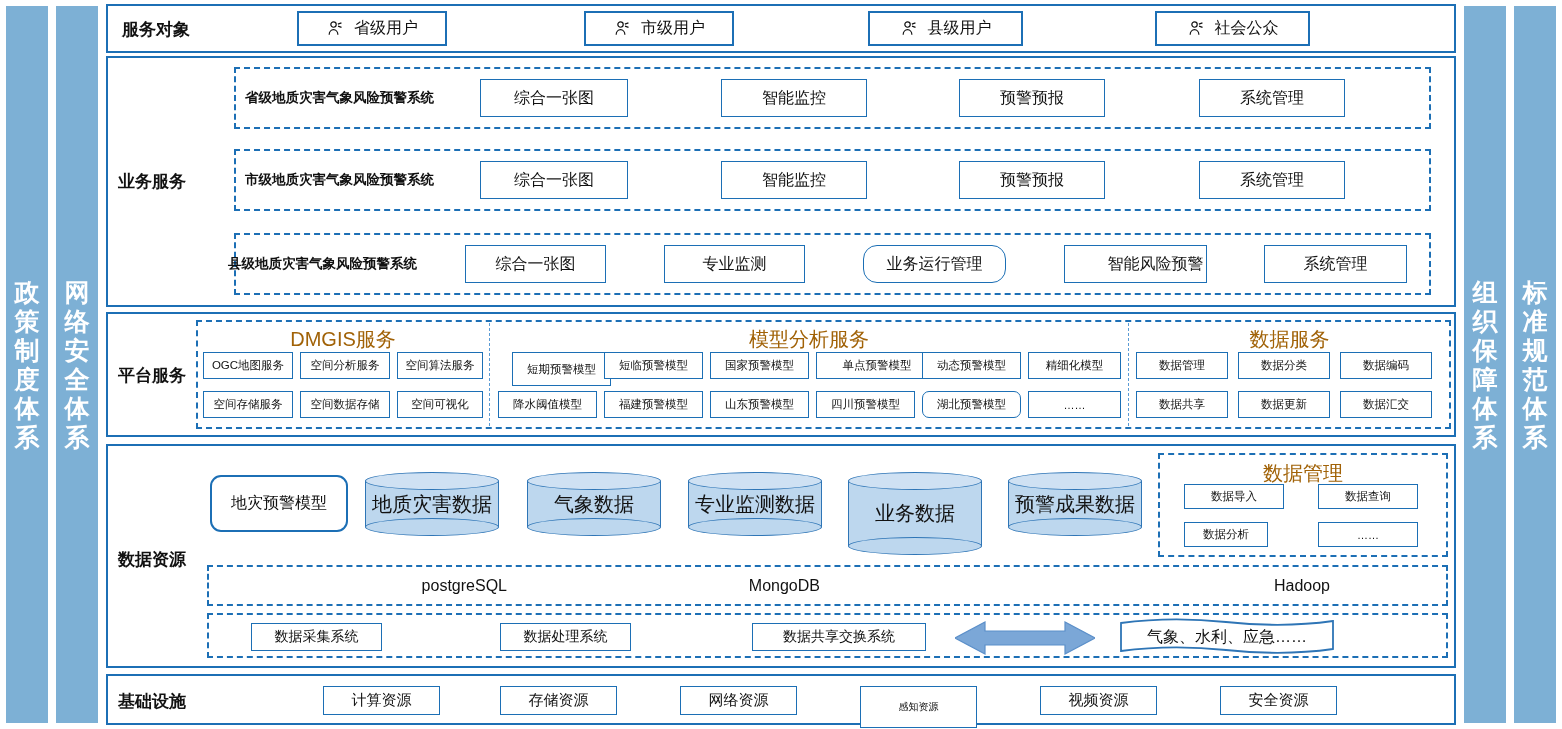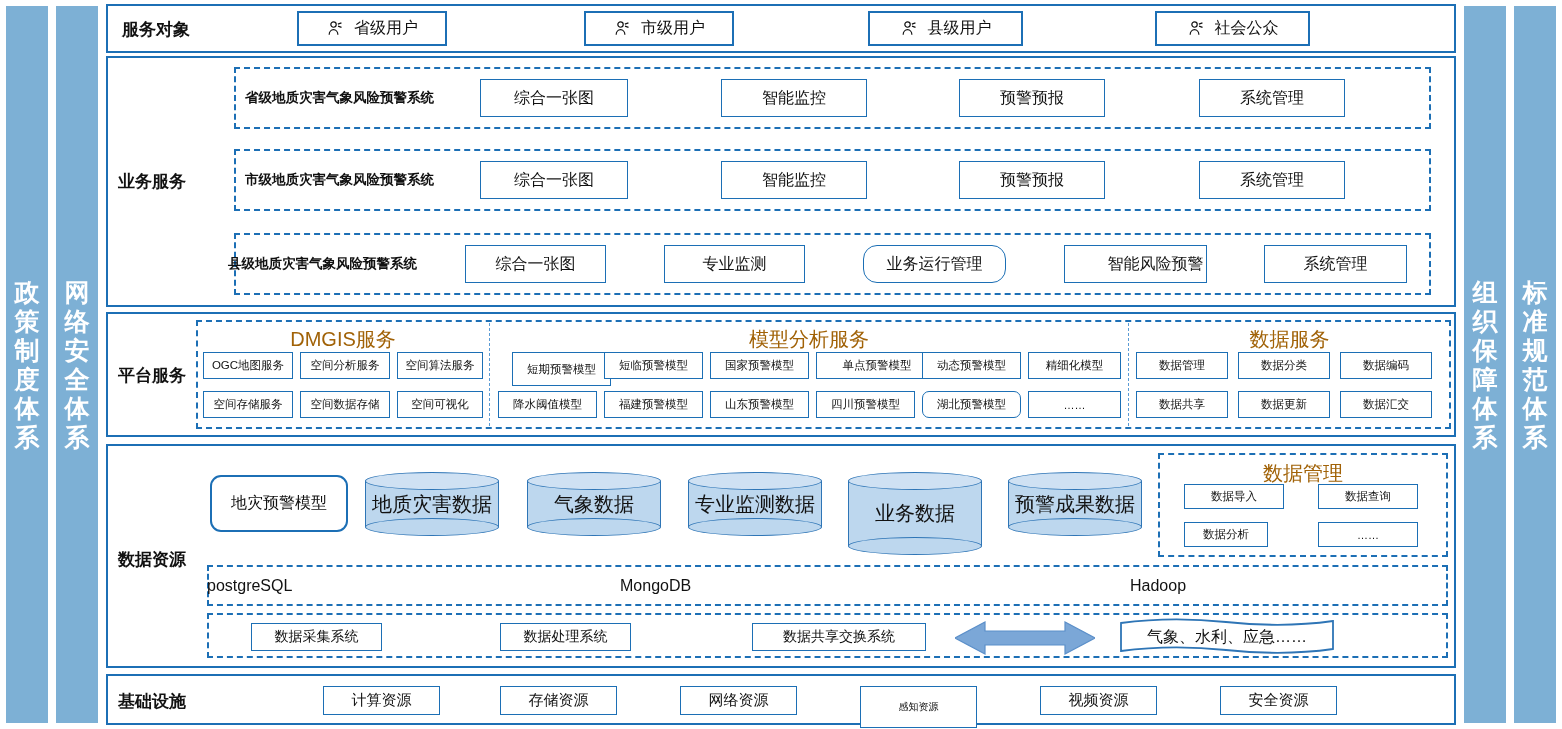--- a/index.html
+++ b/index.html
@@ -112,21 +112,21 @@
     text-align:center;
     white-space:nowrap;
   }
 
   
   .plaintext{
     position:absolute;
     font-size:16px;
     color:#111;
     white-space:nowrap;
-    text-align:left;
+    text-align:right;
   }
 
   
   .cyl{
     position:absolute;
   }
   .cyl .body{
     position:absolute;left:0;right:0;top:9px;bottom:9px;
     background:#BDD7EE;
     border-left:1.6px solid #2E75B6;

